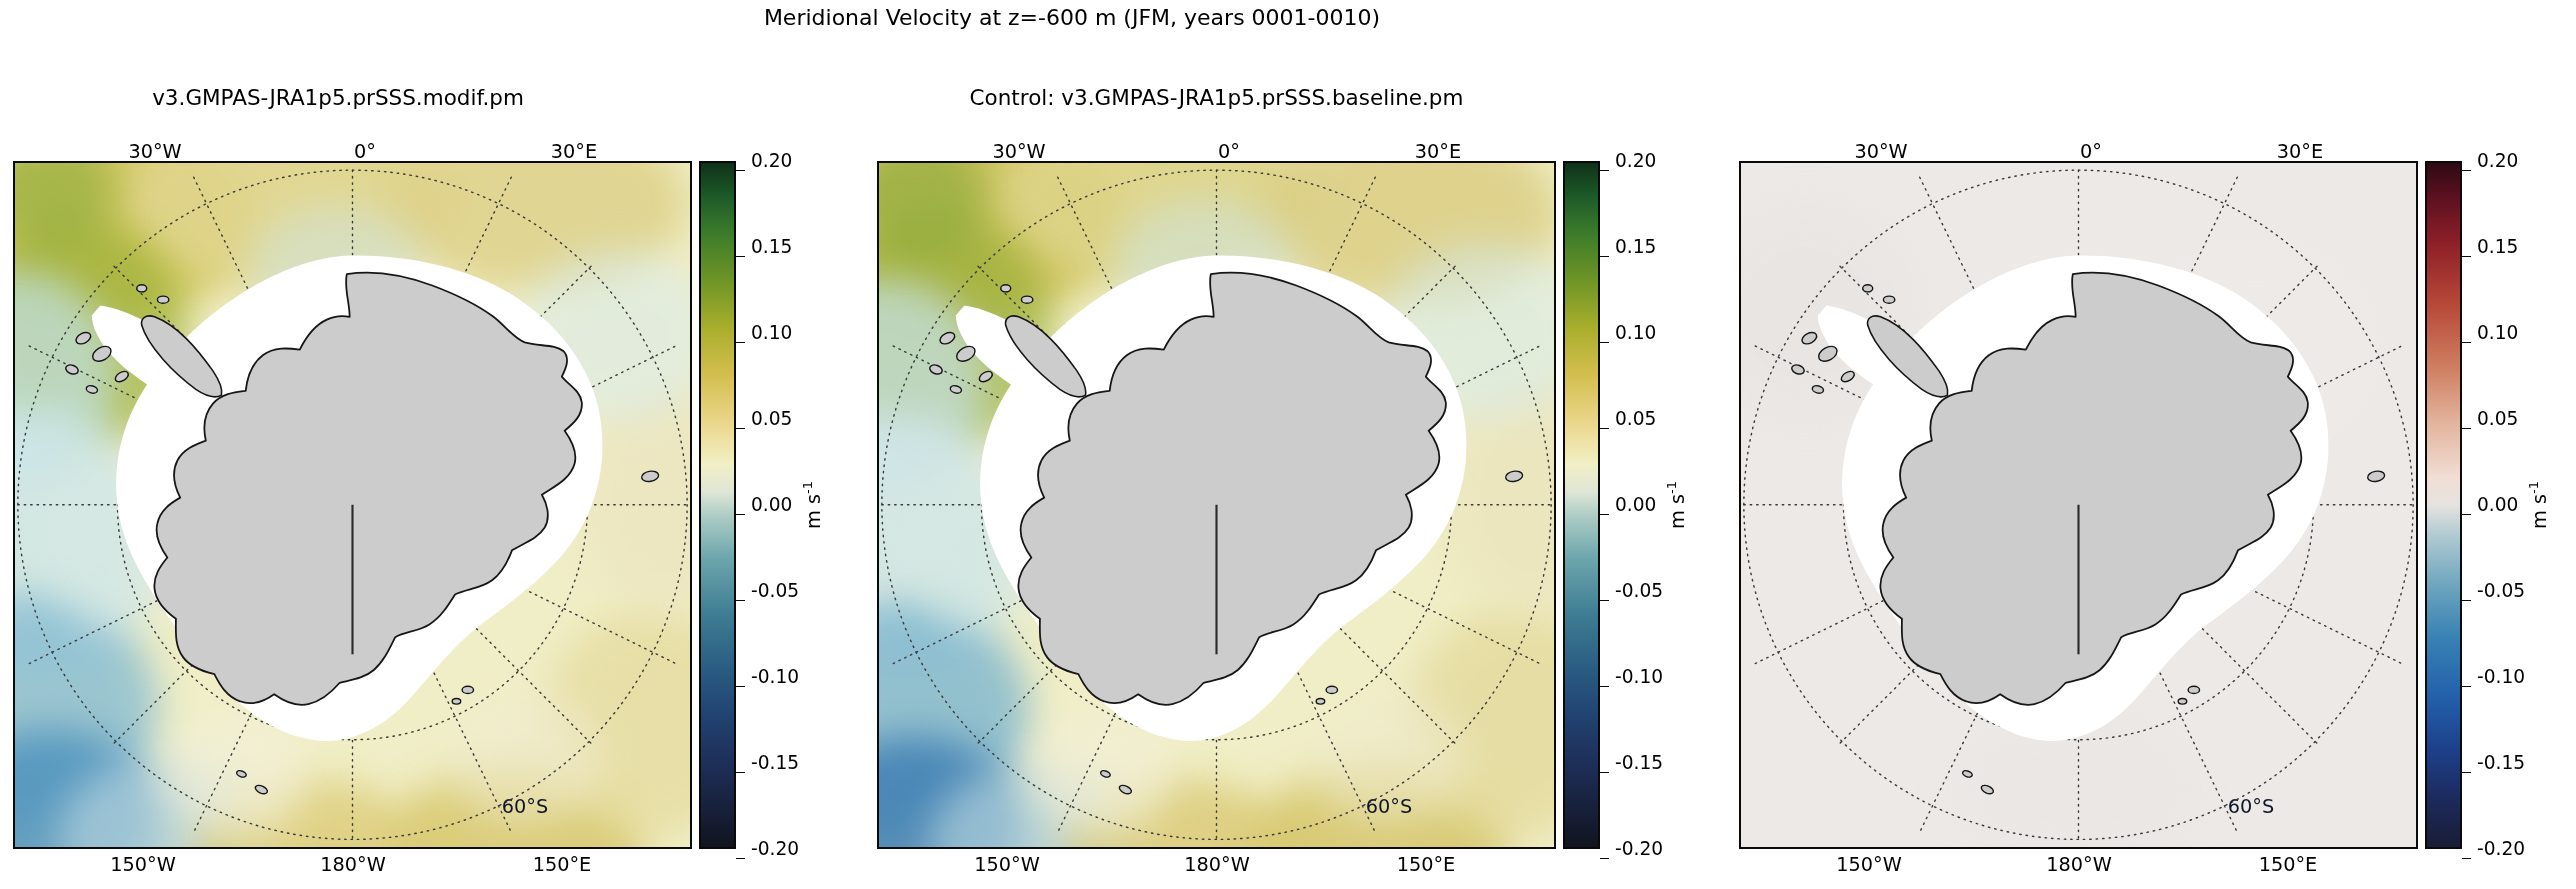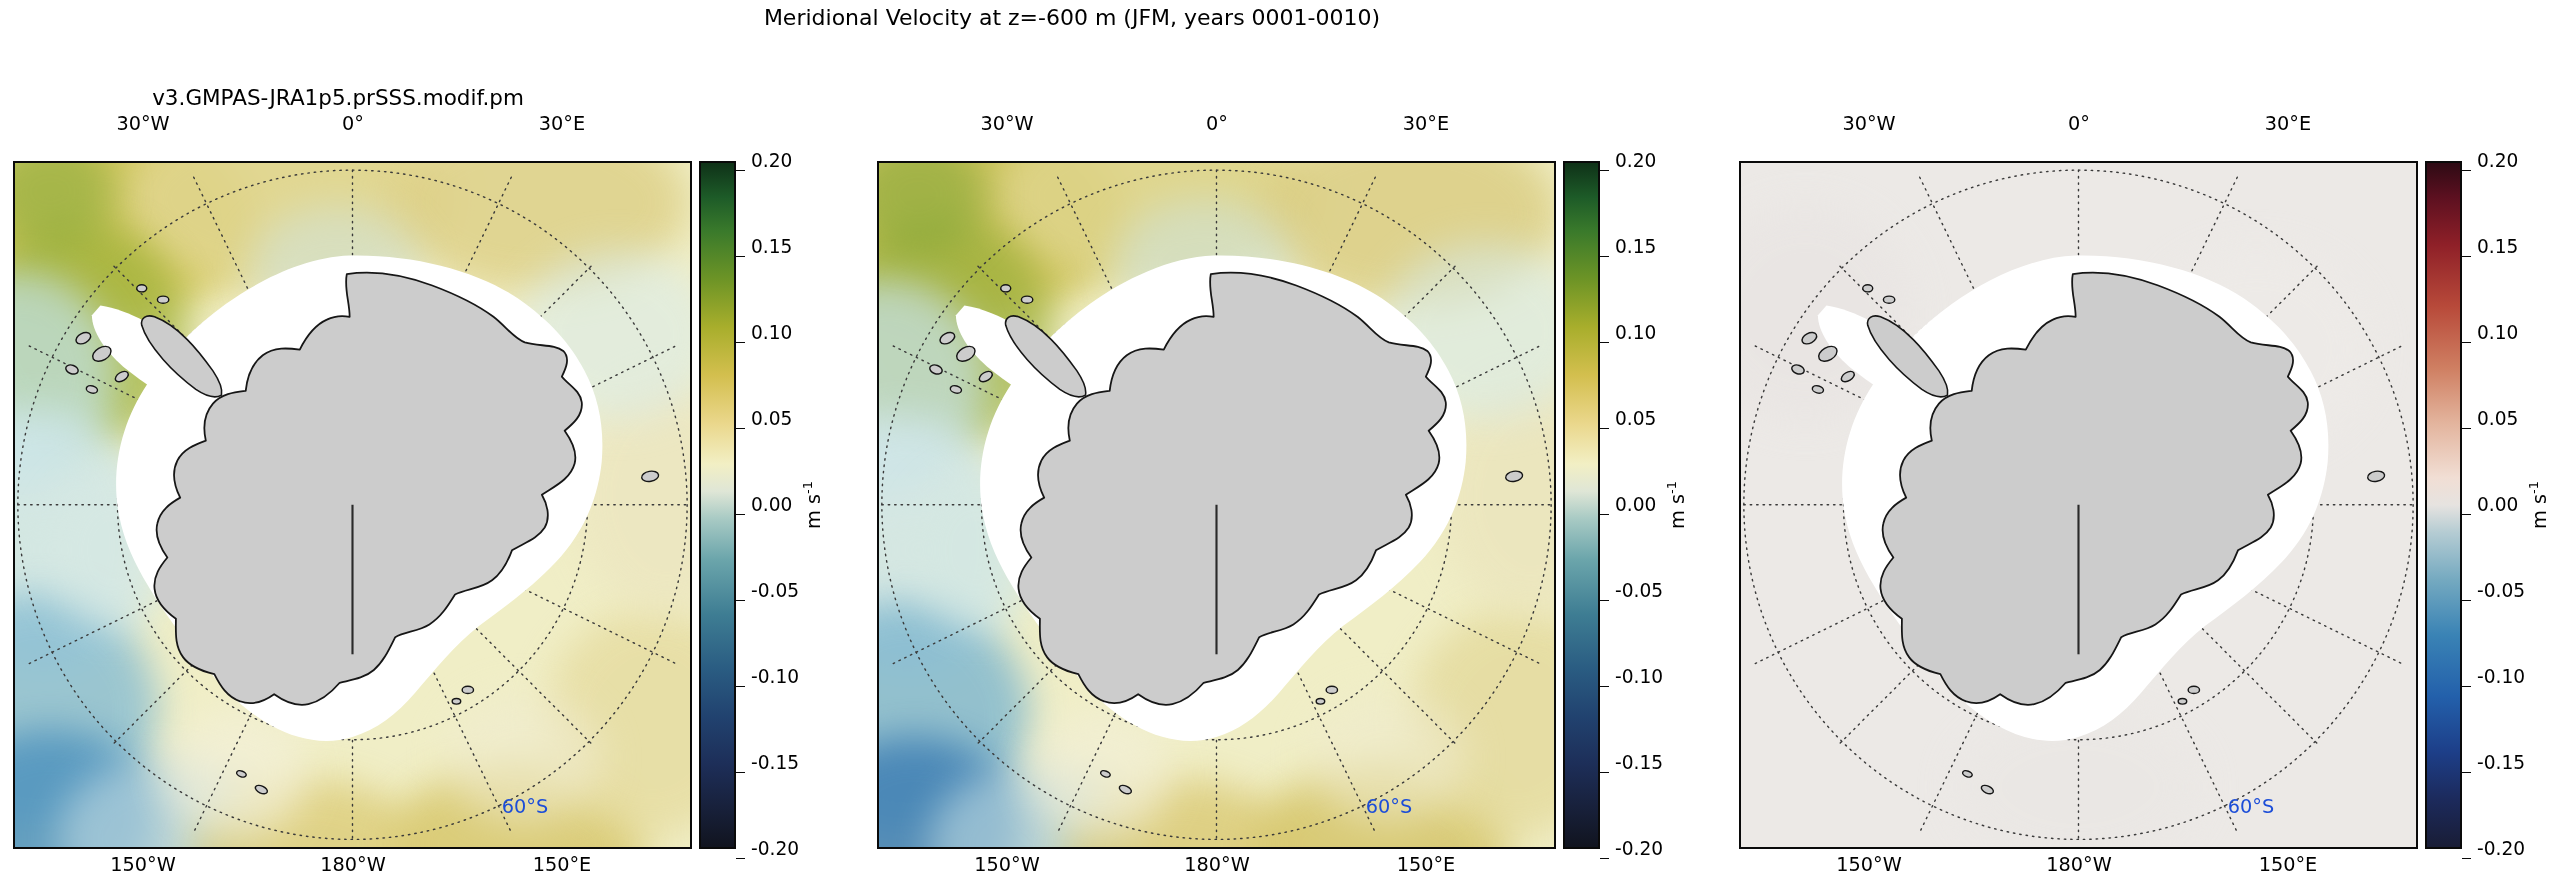--- a/index.html
+++ b/index.html
@@ -56,21 +56,21 @@
   }
 
   
   .lon-top, .lon-bot {
     position: absolute;
     font-size: 19.3px;
     line-height: 23px;
     white-space: nowrap;
     transform: translateX(-50%);
   }
-  .lon-top { top: 112px; }
+  .lon-top { top: 140px; margin-left: 12px; }
   .lon-bot { top: 853px; }
 
   
   .ocean {
     position: absolute;
     inset: 0;
   }
   .ocean-blob {
     position: absolute;
     border-radius: 50%;
@@ -87,21 +87,21 @@
   
   .land {
     position: absolute;
     inset: 0;
   }
 
   .lat-label {
     position: absolute;
     font-size: 19.3px;
     line-height: 21.5px;
-    color: #1d4ed8;
+    color: #0f172a;
     white-space: nowrap;
     transform: translateX(-50%);
     text-align: center;
   }
 
   
   .cbar-wrap {
     position: absolute;
     top: 161px;
   }
@@ -356,20 +356,21 @@
     <div class="cbar-tick" style="top:688px;">
         <span class="dash"></span>
         <span class="val">-0.20</span>
       </div>
   </div>
   <div class="cbar-label"><span>m s</span><sup>-1</sup></div>
 </div>
 
 <div class="panel" id="panel-1" style="left:877px; width:679px;">
 
+  <div class="panel-title">Control: v3.GMPAS-JRA1p5.prSSS.baseline.pm</div>
 
   <div class="lon-top" style="left:130px;">30°W</div>
   <div class="lon-top" style="left:340px;">0°</div>
   <div class="lon-top" style="left:549px;">30°E</div>
 
   <div class="map-frame" style="left:0px; width:679px; height:688px;">
 
     <div class="ocean" style="background:#f0eec6;">
       <div class="ocean-blob" style="left:-64px;top:-50px;width:308px;height:208px;background:#c9bd4a;opacity:.85;"></div>
       <div class="ocean-blob" style="left:115px;top:-57px;width:322px;height:179px;background:#ded489;opacity:.9;"></div>

